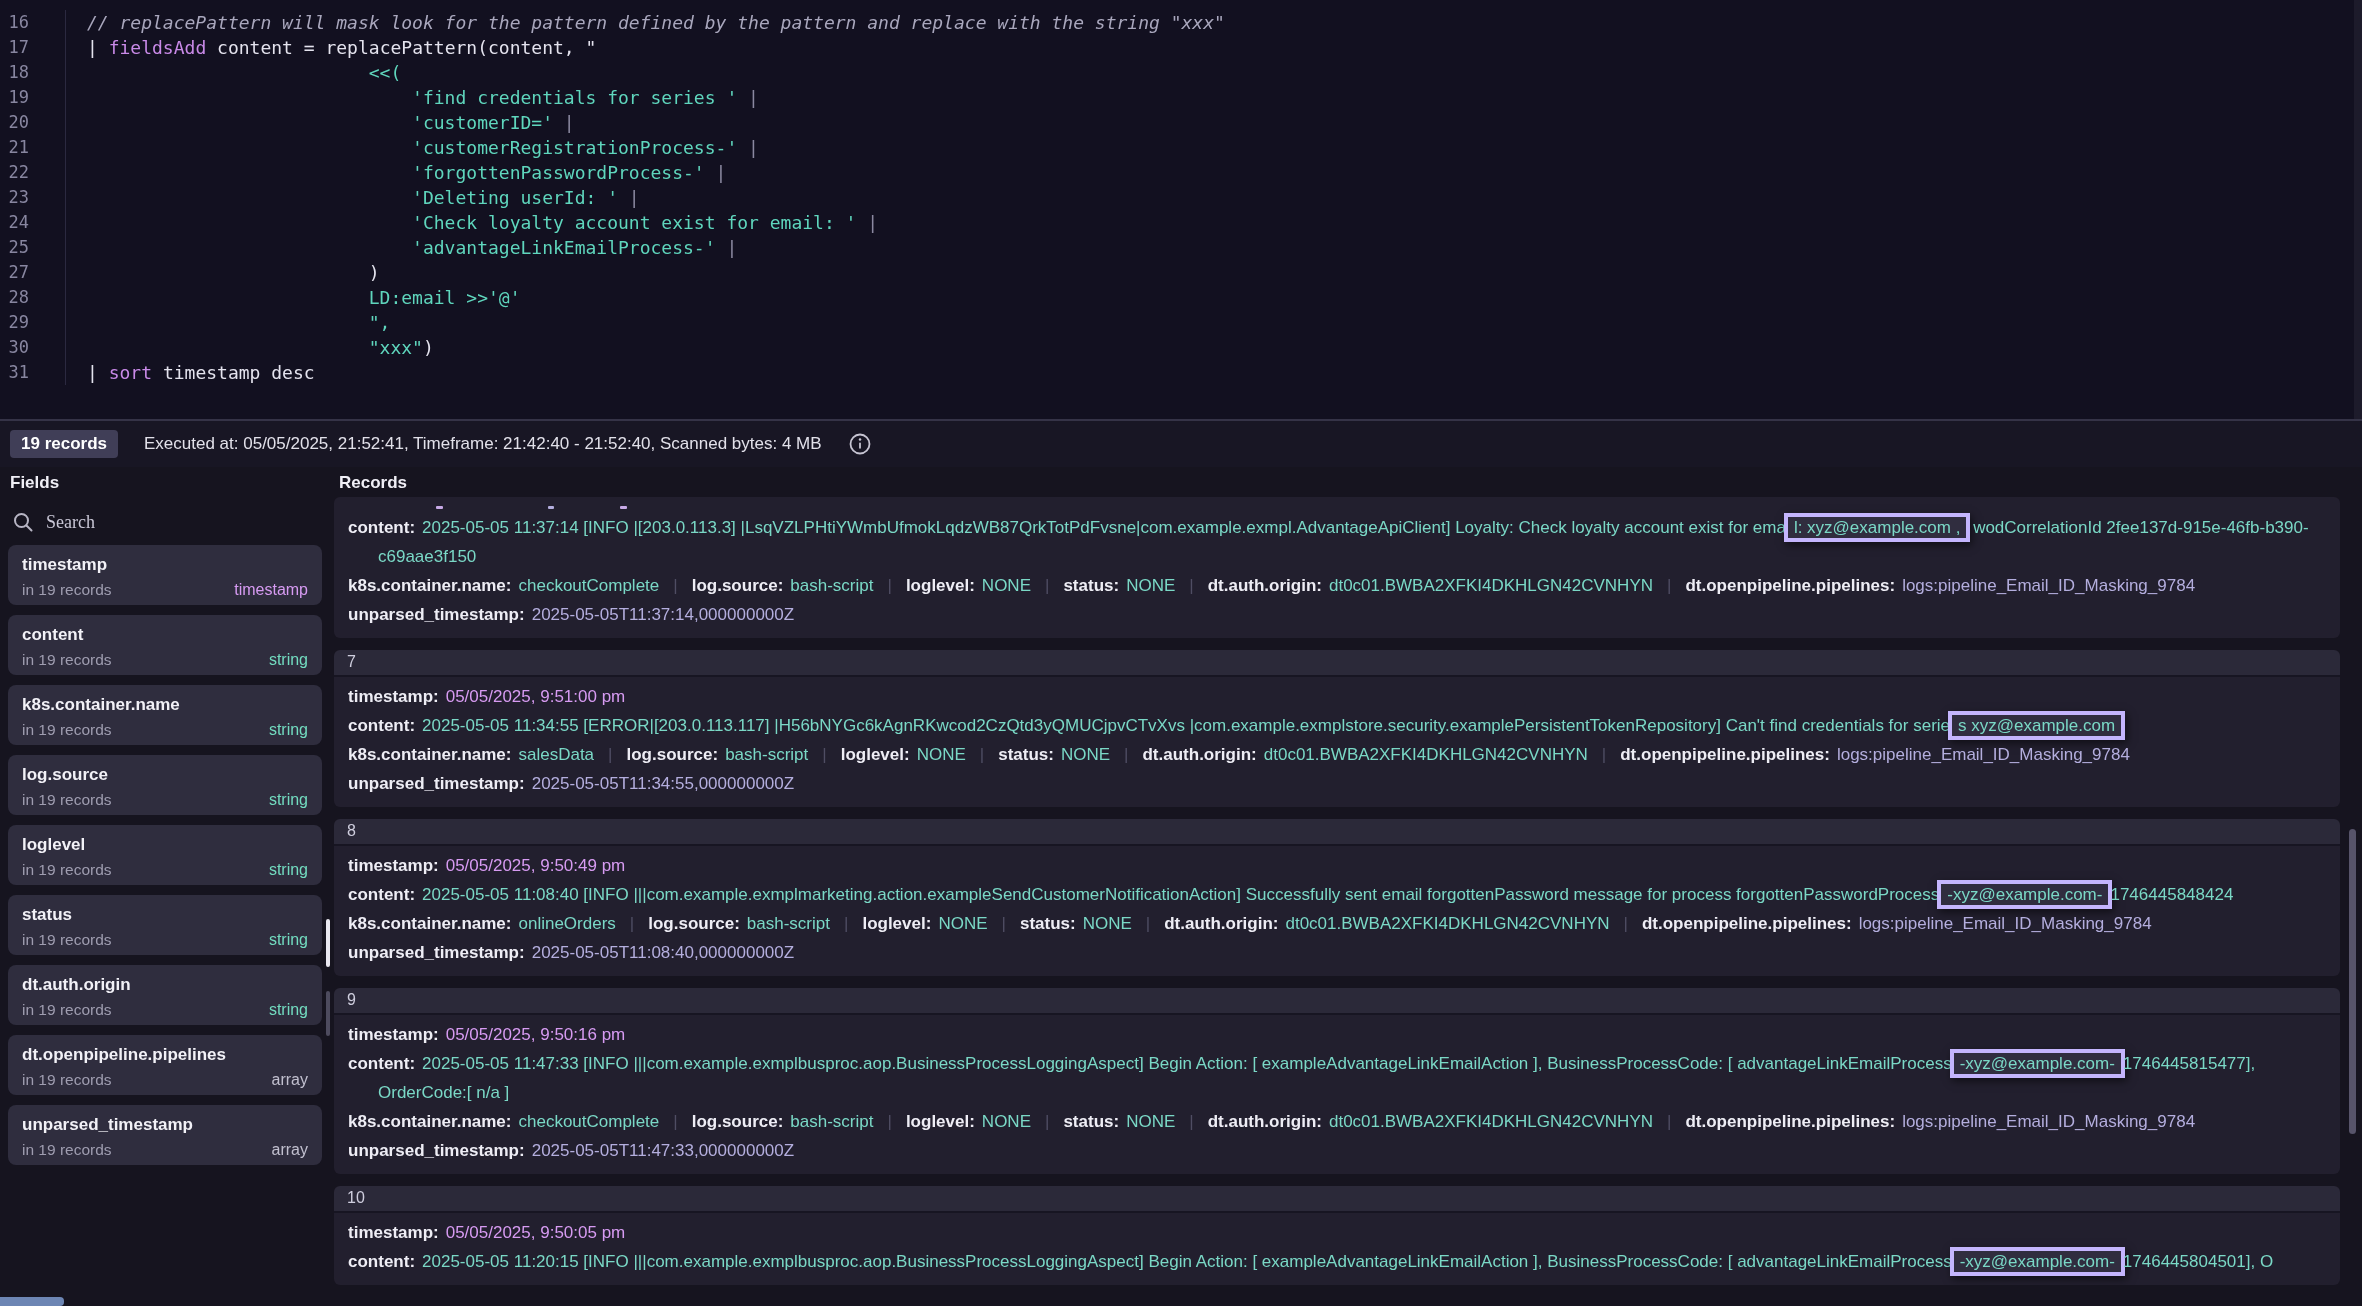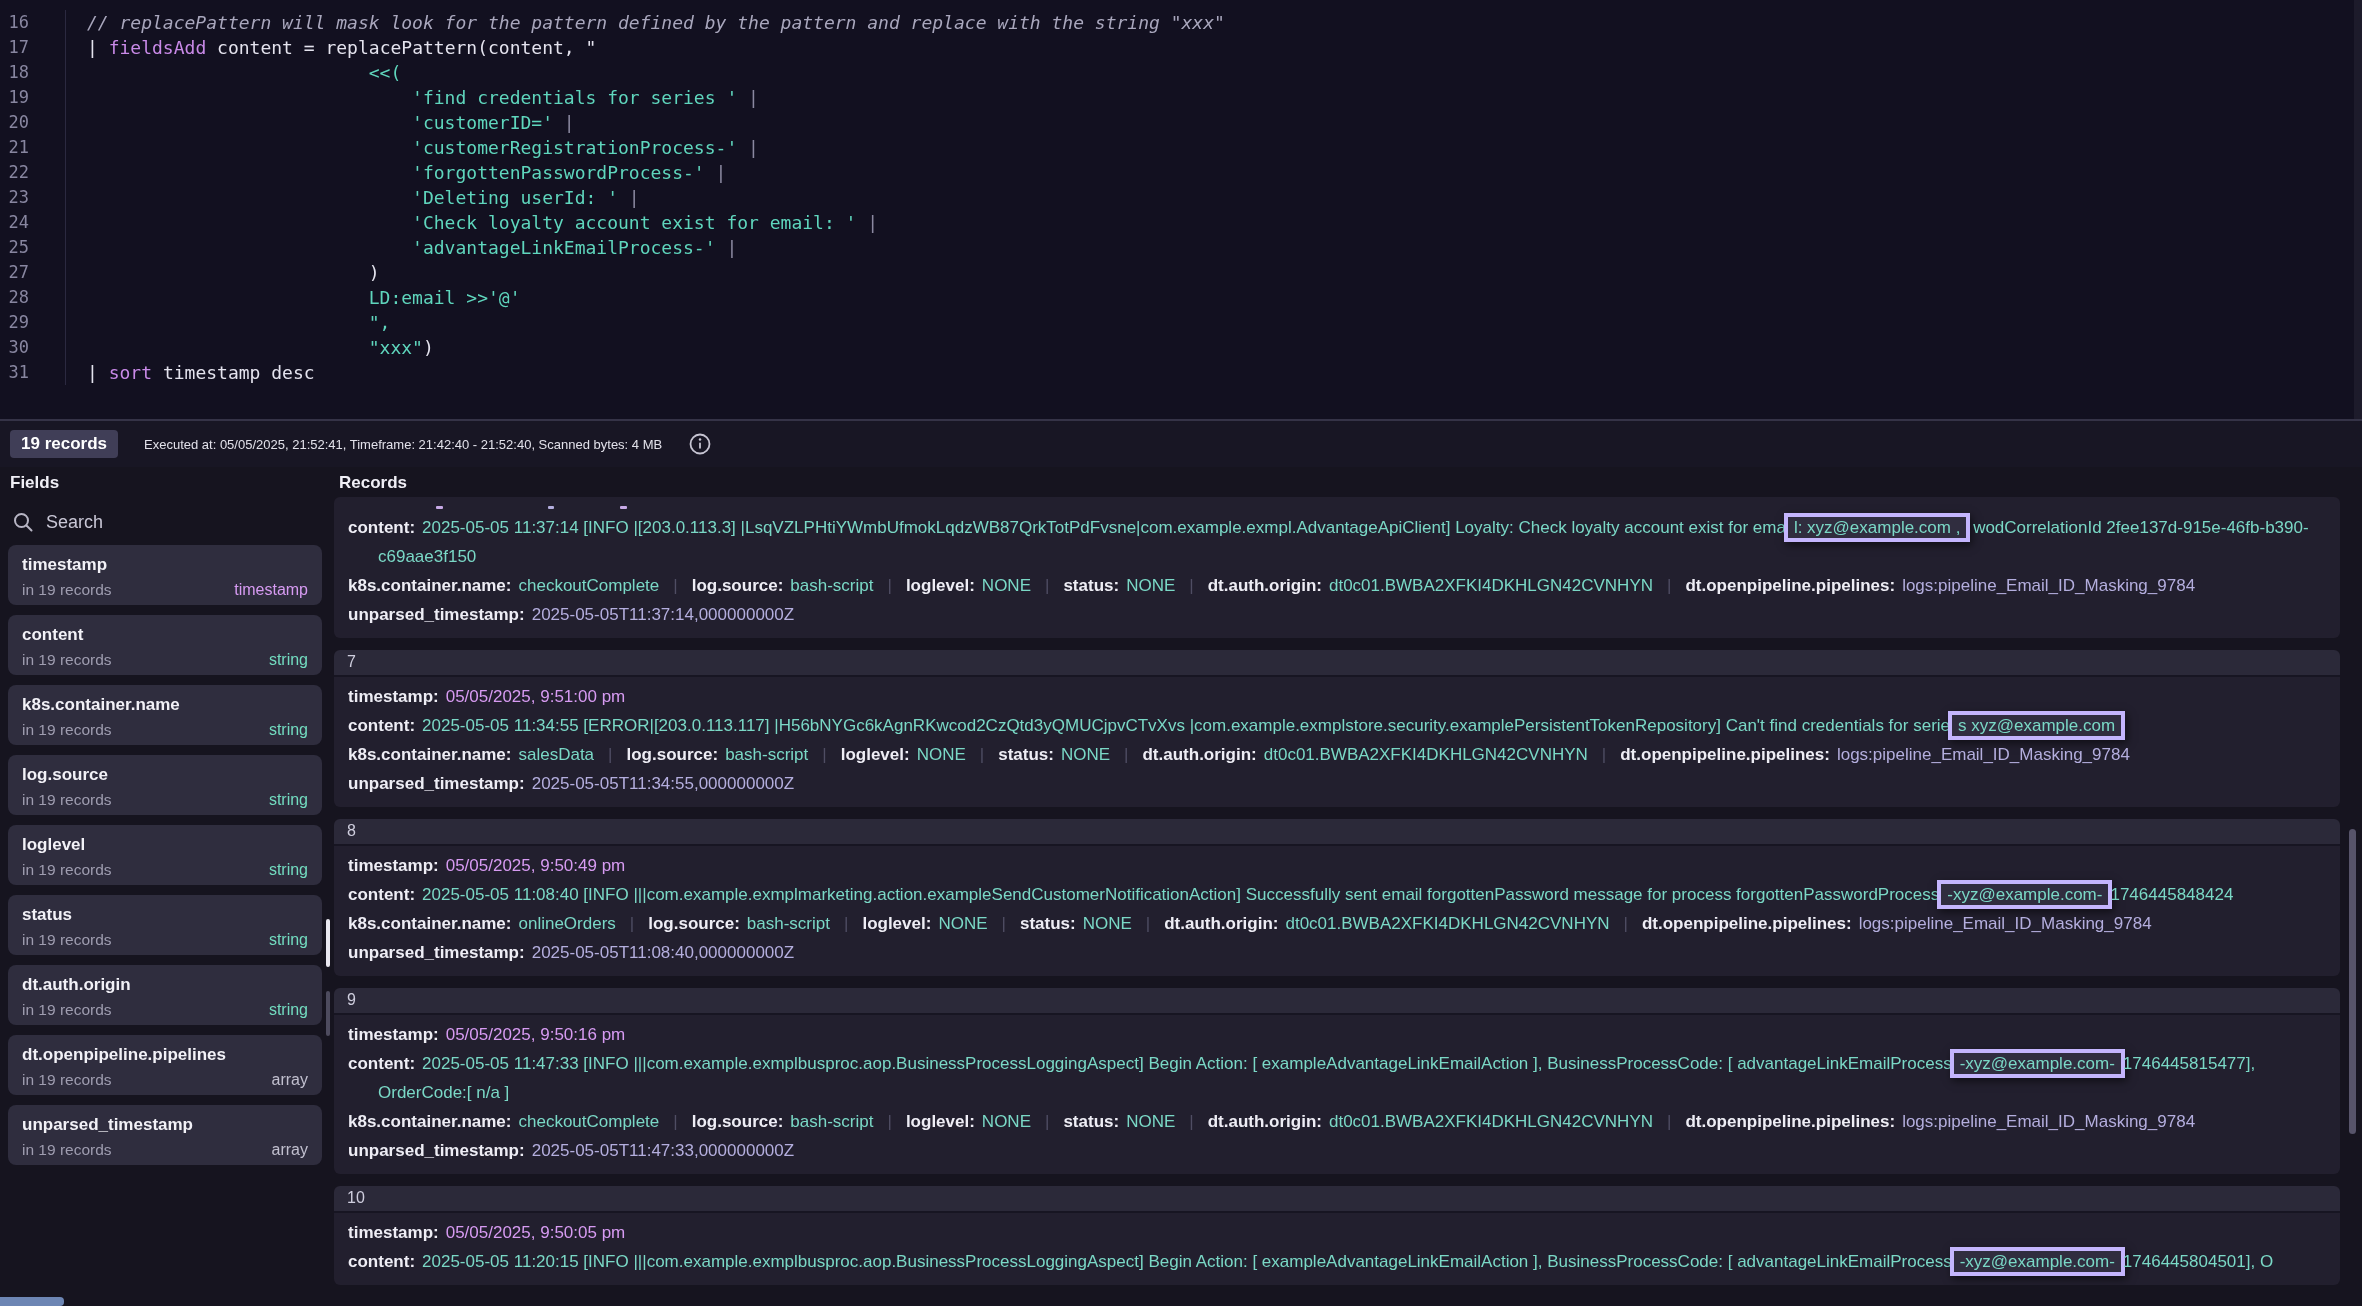--- a/index.html
+++ b/index.html
@@ -19,33 +19,33 @@
   .kw  { color:#c98ae8; }
   .str { color:#5fd6bd; }
   .pln { color:#e4e3ee; }
   .dim { color:#8a88a0; }
 
   
   .status-bar { height:46px; display:flex; align-items:center; gap:26px;
     padding-left:10px; background:#181624; }
   .pill { background:#403e57; border-radius:4px; padding:4px 11px;
     font-size:17px; font-weight:700; color:#ffffff; }
-  .exec { font-size:13px; font-weight:500; color:#e2e1ea; }
+  .exec { font-size:17px; font-weight:500; color:#e2e1ea; }
   .info-ic { width:24px; height:24px; cursor:pointer; flex:0 0 auto; }
 
   
   .columns { display:flex; height:839px; }
   .fields-panel { width:331px; flex:0 0 331px; position:relative; }
   .panel-title { font-size:17px; font-weight:700; color:#f0eff6; padding:6px 0 4px 10px; }
   .records-panel .panel-title { padding-left:5px; }
 
   .search-row { display:flex; align-items:center; gap:12px; padding:14px 10px 12px 12px; }
   .search-row svg { flex:0 0 auto; }
   .search-input { background:transparent; border:none; outline:none; color:#e4e3ee;
-    font-size:18px; width:220px; font-family:Liberation Sans, sans-serif; }
+    font-size:18px; width:220px; font-family:Liberation Serif, serif; }
   .search-input::placeholder { color:#c9c7d6; }
 
   .field-card { background:#2f2d3e; border-radius:8px; margin:0 9px 10px 8px;
     padding:10px 14px 6px 14px; cursor:pointer; }
   .f-name { font-size:17px; font-weight:700; color:#f2f1f7; margin-bottom:6px; }
   .f-sub { display:flex; justify-content:space-between; align-items:baseline; }
   .f-count { font-size:15.5px; color:#9f9db0; }
   .f-type { font-size:16px; }
   .type-timestamp { color:#d79bf2; }
   .type-string { color:#72dcc0; }

